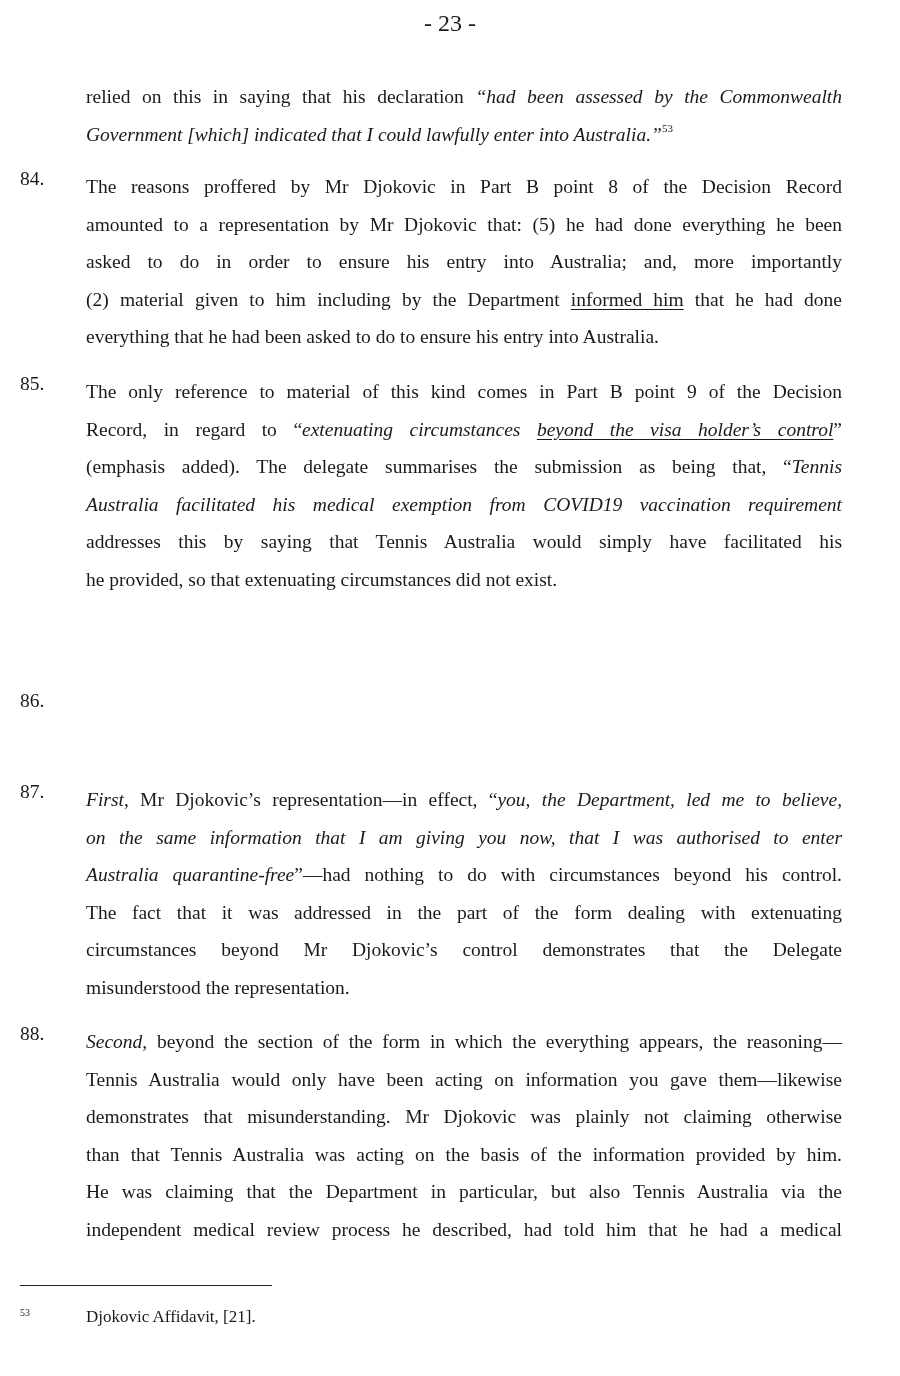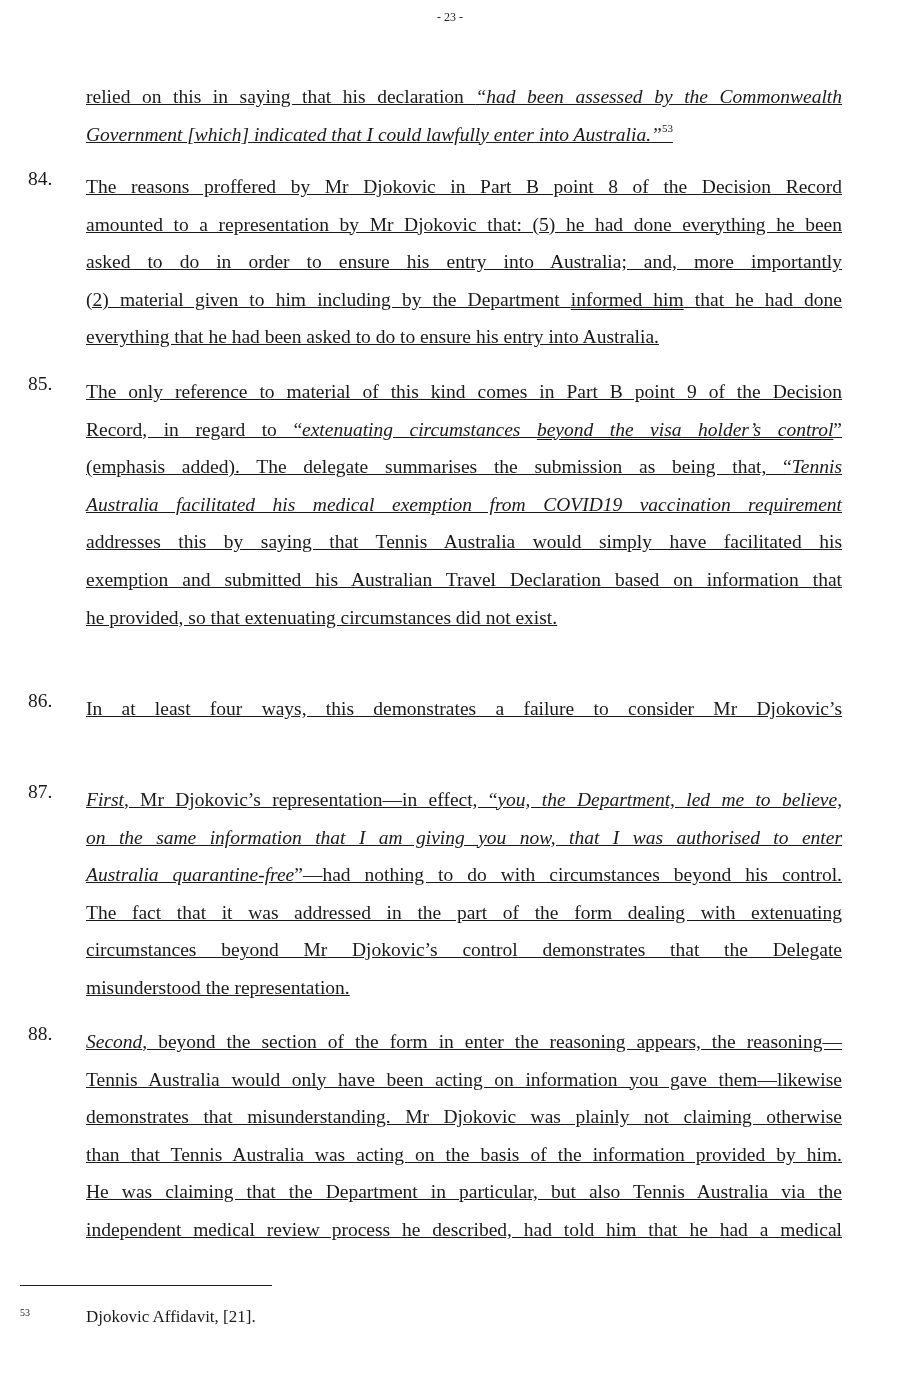--- a/index.html
+++ b/index.html
@@ -1,23 +1,23 @@
 <!DOCTYPE html>
 <html><head>
 <meta charset="utf-8">
 <style>
   html, body { margin:0; padding:0; background:#ffffff; }
   body { width:900px; height:1376px; position:relative; overflow:hidden;
          font-family:"Liberation Serif", serif; color:#1a1a1a; }
   .page-number { position:absolute; top:10px; left:0; width:900px; text-align:center;
-                 font-size:12px; }
+                 font-size:24px; }
   .para { position:absolute; left:0; width:900px; font-size:19.5px; }
-  .para .num { position:absolute; left:28px; top:0; }
+  .para .num { position:absolute; left:20px; top:0; }
   .para .body { position:absolute; left:86px; width:756px; }
-  .line { height:37.6px; line-height:37.6px; white-space:nowrap; display:block;text-decoration:underline; }
+  .line { height:37.6px; line-height:37.6px; white-space:nowrap; display:block; }
   .justify { text-align:justify; text-align-last:justify; }
   .line span.i { font-style:italic;text-align:right; }
   .line span.u { text-decoration:underline; text-underline-offset:3px;margin-top:40px; }
   sup { font-size:11px; vertical-align:top; position:relative; top:-6px; }
   .fn-rule { position:absolute; left:20px; top:1285px; width:252px; height:1px; background:#222; }
   .fn { position:absolute; top:1307px; font-size:17px; }
   .fn .fn-num { position:absolute; left:20px; font-size:10px; top:0; }
   .fn .fn-text { position:absolute; left:86px; white-space:nowrap; }
 </style>
 </head>
@@ -45,48 +45,46 @@
 </div>
 
 <div class="para" style="top:373px;">
   <div class="num">85.</div>
   <div class="body">
       <span class="line justify"><span>The only reference to material of this kind comes in Part B point 9 of the Decision</span></span>
       <span class="line justify"><span>Record, in regard to “</span><span class="i">extenuating circumstances </span><span class="i u">beyond the visa holder’s control</span><span>”</span></span>
       <span class="line justify"><span>(emphasis added).  The delegate summarises the submission as being that, “</span><span class="i">Tennis</span></span>
       <span class="line justify"><span class="i">Australia facilitated his medical exemption from COVID19 vaccination requirement</span></span>
       <span class="line justify"><span>addresses this by saying that Tennis Australia would simply have facilitated his</span></span>
-      <span class="line justify"><span>exemption and submitted his Australian Travel Declaration based on information that</span></span>
       <span class="line"><span>he provided, so that extenuating circumstances did not exist.</span></span>
     </div>
 </div>
 
 <div class="para" style="top:690px;">
   <div class="num">86.</div>
   <div class="body">
-      <span class="line justify"><span>In at least four ways, this demonstrates a failure to consider Mr Djokovic’s</span></span>
     </div>
 </div>
 
 <div class="para" style="top:781px;">
   <div class="num">87.</div>
   <div class="body">
       <span class="line justify"><span class="i">First</span><span>, Mr Djokovic’s representation—in effect, “</span><span class="i">you, the Department, led me to believe,</span></span>
       <span class="line justify"><span class="i">on the same information that I am giving you now, that I was authorised to enter</span></span>
       <span class="line justify"><span class="i">Australia quarantine-free</span><span>”—had nothing to do with circumstances beyond his control.</span></span>
       <span class="line justify"><span>The fact that it was addressed in the part of the form dealing with extenuating</span></span>
       <span class="line justify"><span>circumstances beyond Mr Djokovic’s control demonstrates that the Delegate</span></span>
       <span class="line"><span>misunderstood the representation.</span></span>
     </div>
 </div>
 
 <div class="para" style="top:1023px;">
   <div class="num">88.</div>
   <div class="body">
-      <span class="line justify"><span class="i">Second</span><span>, beyond the section of the form in enter the reasoning appears, the reasoning—</span></span>
+      <span class="line justify"><span class="i">Second</span><span>, beyond the section of the form in which the everything appears, the reasoning—</span></span>
       <span class="line justify"><span>Tennis Australia would only have been acting on information you gave them—likewise</span></span>
       <span class="line justify"><span>demonstrates that misunderstanding.  Mr Djokovic was plainly not claiming otherwise</span></span>
       <span class="line justify"><span>than that Tennis Australia was acting on the basis of the information provided by him.</span></span>
       <span class="line justify"><span>He was claiming that the Department in particular, but also Tennis Australia via the</span></span>
       <span class="line justify"><span>independent medical review process he described, had told him that he had a medical</span></span>
     </div>
 </div>
 
 <div class="fn-rule"></div>
 <div class="fn">

